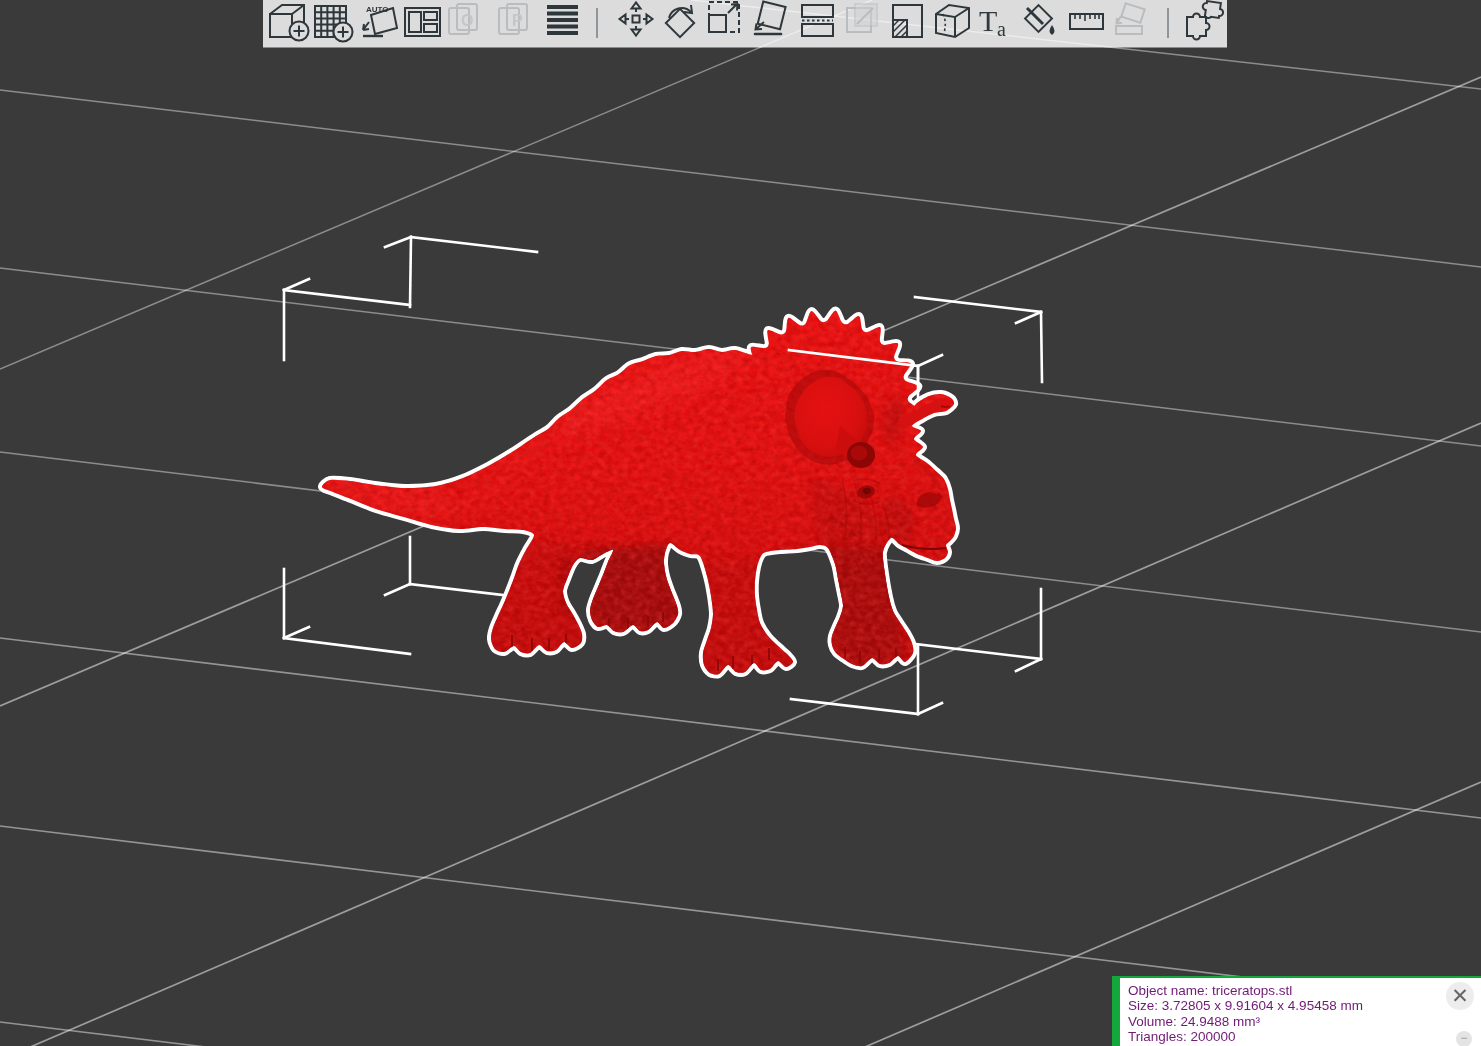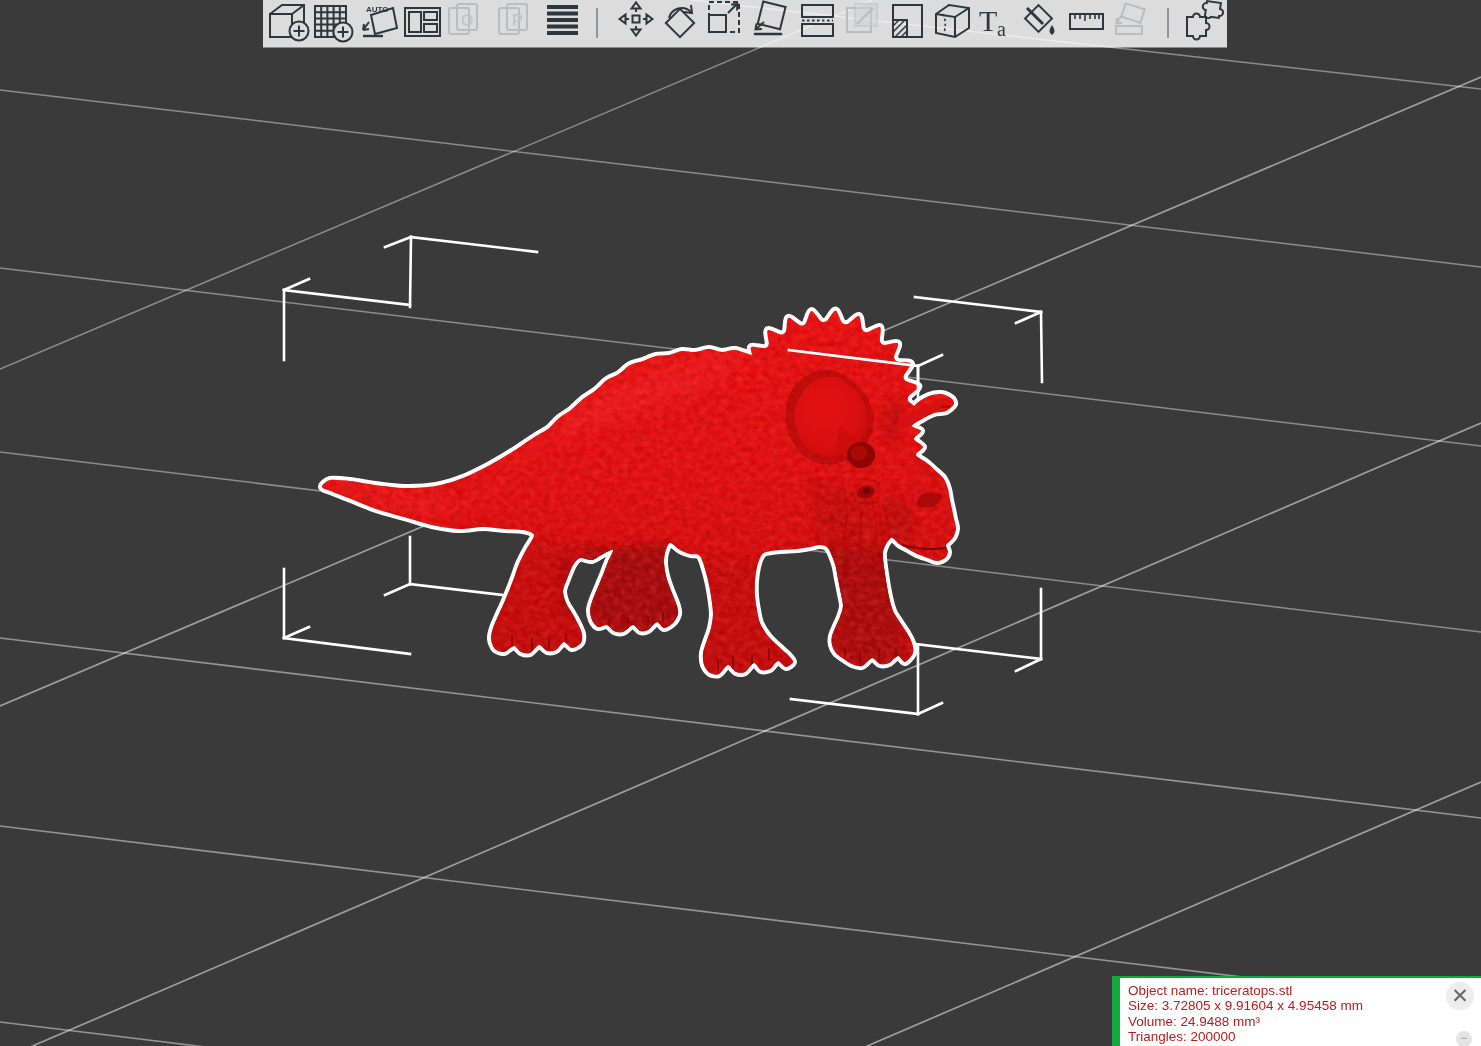--- a/index.html
+++ b/index.html
@@ -1,16 +1,16 @@
 <!DOCTYPE html>
 <html><head><meta charset="utf-8">
 <style>
 html,body{margin:0;padding:0;background:#3a3a3a;width:1481px;height:1046px;overflow:hidden;font-family:"Liberation Sans",sans-serif;}
 #info{position:absolute;left:1112px;top:976px;width:369px;height:70px;background:#fff;border-left:8px solid #14a73c;border-top:2px solid #14a73c;box-sizing:border-box;}
-#info .txt{margin:5px 0 0 8px;font-size:13.5px;line-height:15.4px;color:#b91c1c;}
+#info .txt{margin:5px 0 0 8px;font-size:13.5px;line-height:15.4px;color:#701a75;}
 #closebtn{position:absolute;right:7px;top:4px;width:28px;height:28px;border-radius:50%;background:#ededed;color:#666;font-size:21px;line-height:27px;text-align:center;}
 #minbtn{position:absolute;right:9px;top:53px;width:16px;height:16px;border-radius:50%;background:#e4e4e4;color:#999;font-size:12px;line-height:14px;text-align:center;}
 </style></head>
 <body>
 <svg width="1481" height="1046" viewBox="0 0 1481 1046">
 <defs>
 <clipPath id="tbclip">
         <rect x="263" y="0" width="964" height="47.5"></rect>
       </clipPath>
 <clipPath id="dinoclip">

